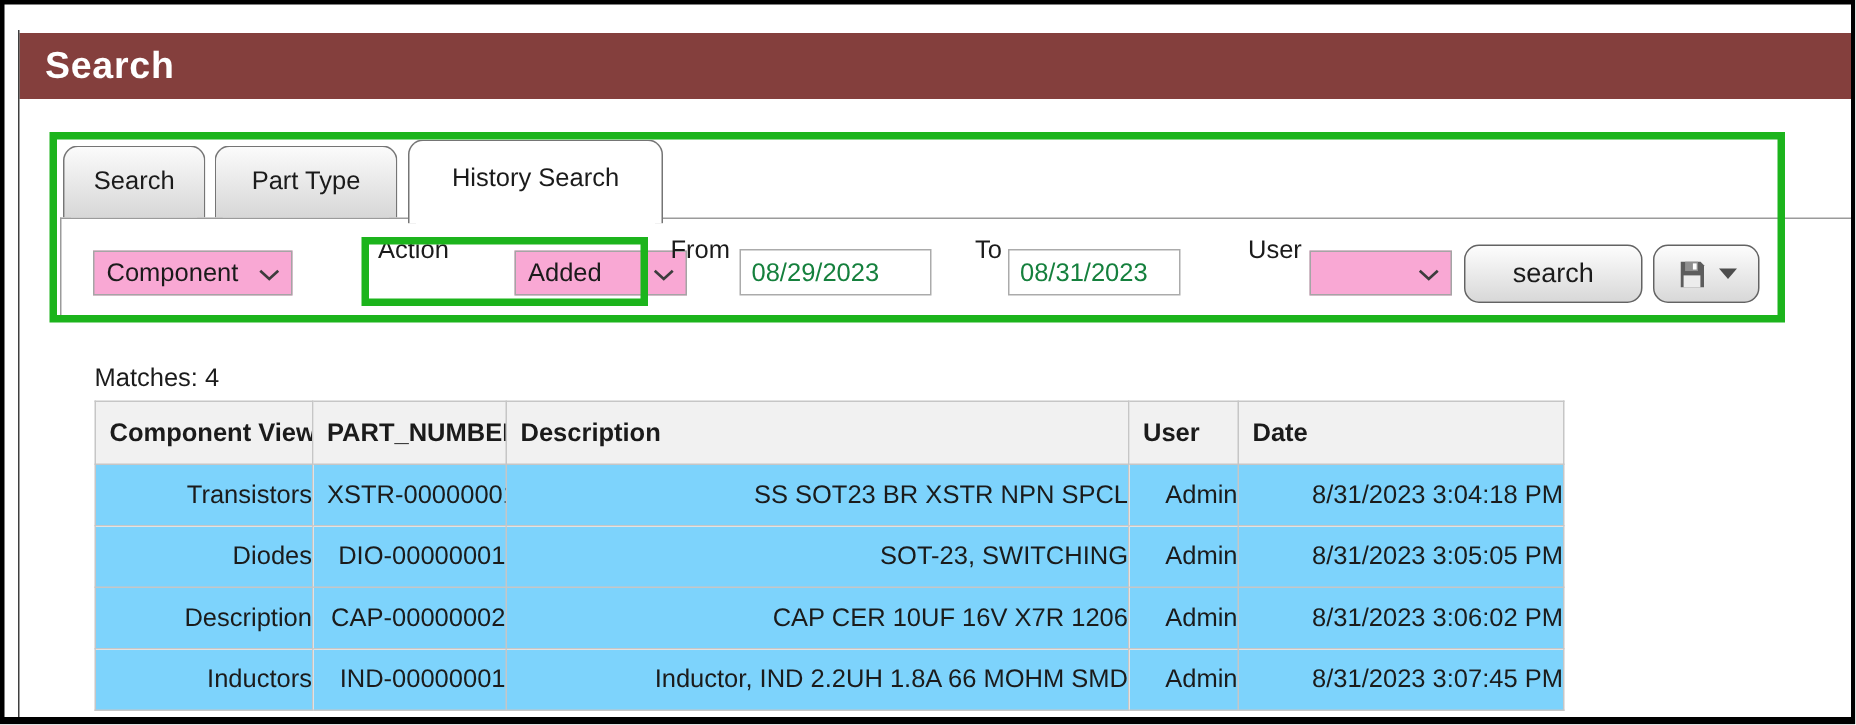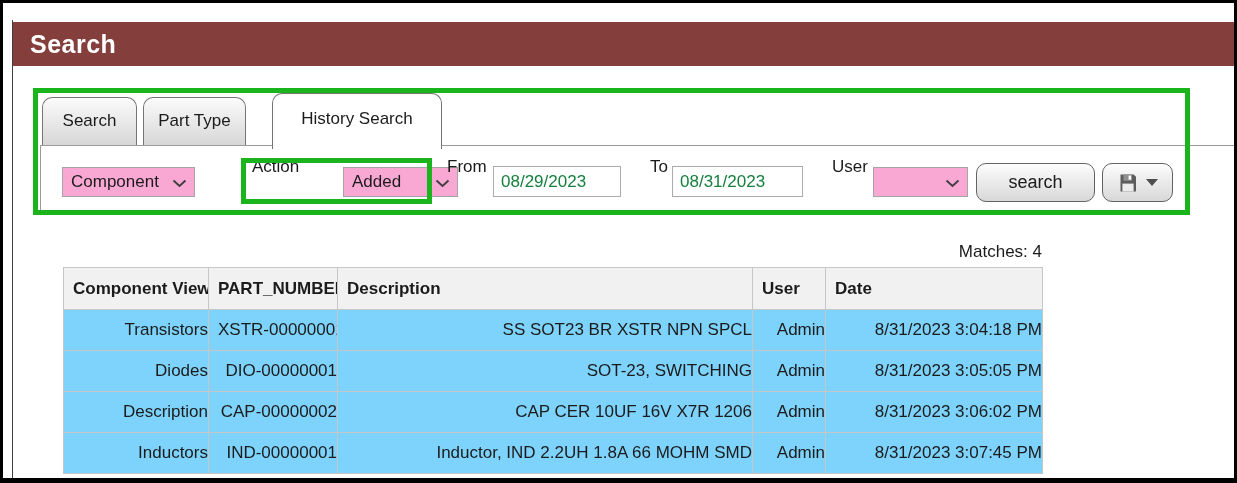--- a/index.html
+++ b/index.html
@@ -20,21 +20,21 @@
 
   
   .strip-line{ position:absolute; left:40px; top:145px; width:1194px; height:1px; background:#9b9b9b; z-index:1; }
   .panel-left{ position:absolute; left:40px; top:145px; width:1px; height:68px; background:#9b9b9b; z-index:1; }
 
   .tab{ position:absolute; top:97px; height:48px; border:1px solid #757575; border-bottom:none;
         border-radius:10px 10px 0 0; background:linear-gradient(#fbfbfb,#d7d7d7);
         font-size:17px; text-align:center; z-index:2; cursor:pointer; }
   .tab span{ display:block; line-height:46px; }
   .tab.t1{ left:42px;  width:95px;  }
-  .tab.t2{ left:143px; width:103px; }
+  .tab.t2{ left:143px; width:122px; }
   .tab.active{ left:272px; width:170px; top:93px; height:56px; background:#fff; z-index:3; }
   .tab.active span{ line-height:50px; }
 
   
   .lbl{ position:absolute; top:152px; height:30px; line-height:30px; font-size:17px; z-index:2; }
   .sel{ position:absolute; top:167px; height:30px; background:#f9a8d4; border:1px solid #a5a5a5;
         font-size:17px; line-height:28px; padding-left:8px; z-index:2; cursor:pointer; }
   .sel .chev{ position:absolute; right:7px; top:11px; }
   .inp{ position:absolute; top:166px; height:31px; background:#fff; border:1px solid #ababab;
         font-size:17px; padding:0 0 0 7px; font-family:"Liberation Sans",sans-serif; color:#15803d; z-index:2; }
@@ -48,21 +48,21 @@
   .tri{ width:0; height:0; border-left:6px solid transparent; border-right:6px solid transparent;
         border-top:7px solid #4d4d4d; }
 
   
   .anno{ position:absolute; border:5px solid var(--c-green,#1CB41C); background:transparent;
          pointer-events:none; z-index:40; }
   .anno.box1{ left:33px;  top:88px;  width:1157px; height:127px; }
   .anno.box2{ left:241px; top:158px; width:191px;  height:46px;  }
 
   
-  .matches{ position:absolute; left:63px; top:242px; width:979px; text-align:right;
+  .matches{ position:absolute; left:63px; top:242px; width:979px; text-align:left;
             font-size:17px; z-index:2; }
   table.results{ position:absolute; left:63px; top:267px; width:979px; border-collapse:collapse;
                  table-layout:fixed; font-size:17px; z-index:2;border-radius:11px; }
   table.results th, table.results td{ border:1px solid #c6c6c6; padding:0 0 0 9px;
                  text-align:left; overflow:hidden; white-space:nowrap; }
   table.results th{ height:42px; background:#f1f1f1; font-weight:bold; }
   table.results td{ height:41px; background:#7dd3fc;text-align:right; }
 </style>
 </head>
 <body>
@@ -100,21 +100,21 @@
     <span>Added</span>
     <svg class="chev" width="15" height="9" viewBox="0 0 15 9">
         <polyline points="1.5,1.5 7.5,7 13.5,1.5" stroke="#3d3d3d" stroke-width="1.8" fill="none"></polyline>
       </svg>
   </div>
 
   <div class="lbl" style="left:447px;">From</div>
   <input class="inp" style="left: 493px; width: 128px;" readonly="" value="08/29/2023">
 
   <div class="lbl" style="left:650px;">To</div>
-  <input class="inp" style="left: 672px; width: 131px;" readonly="" value="08/31/2023">
+  <input class="inp" style="left: 672px; width: 115px;" readonly="" value="08/31/2023">
 
   <div class="lbl" style="left:832px;">User</div>
   <div class="sel" style="left:873px;width:95px;">
     <span></span>
     <svg class="chev" width="15" height="9" viewBox="0 0 15 9">
         <polyline points="1.5,1.5 7.5,7 13.5,1.5" stroke="#3d3d3d" stroke-width="1.8" fill="none"></polyline>
       </svg>
   </div>
 
   <button class="btn search">

